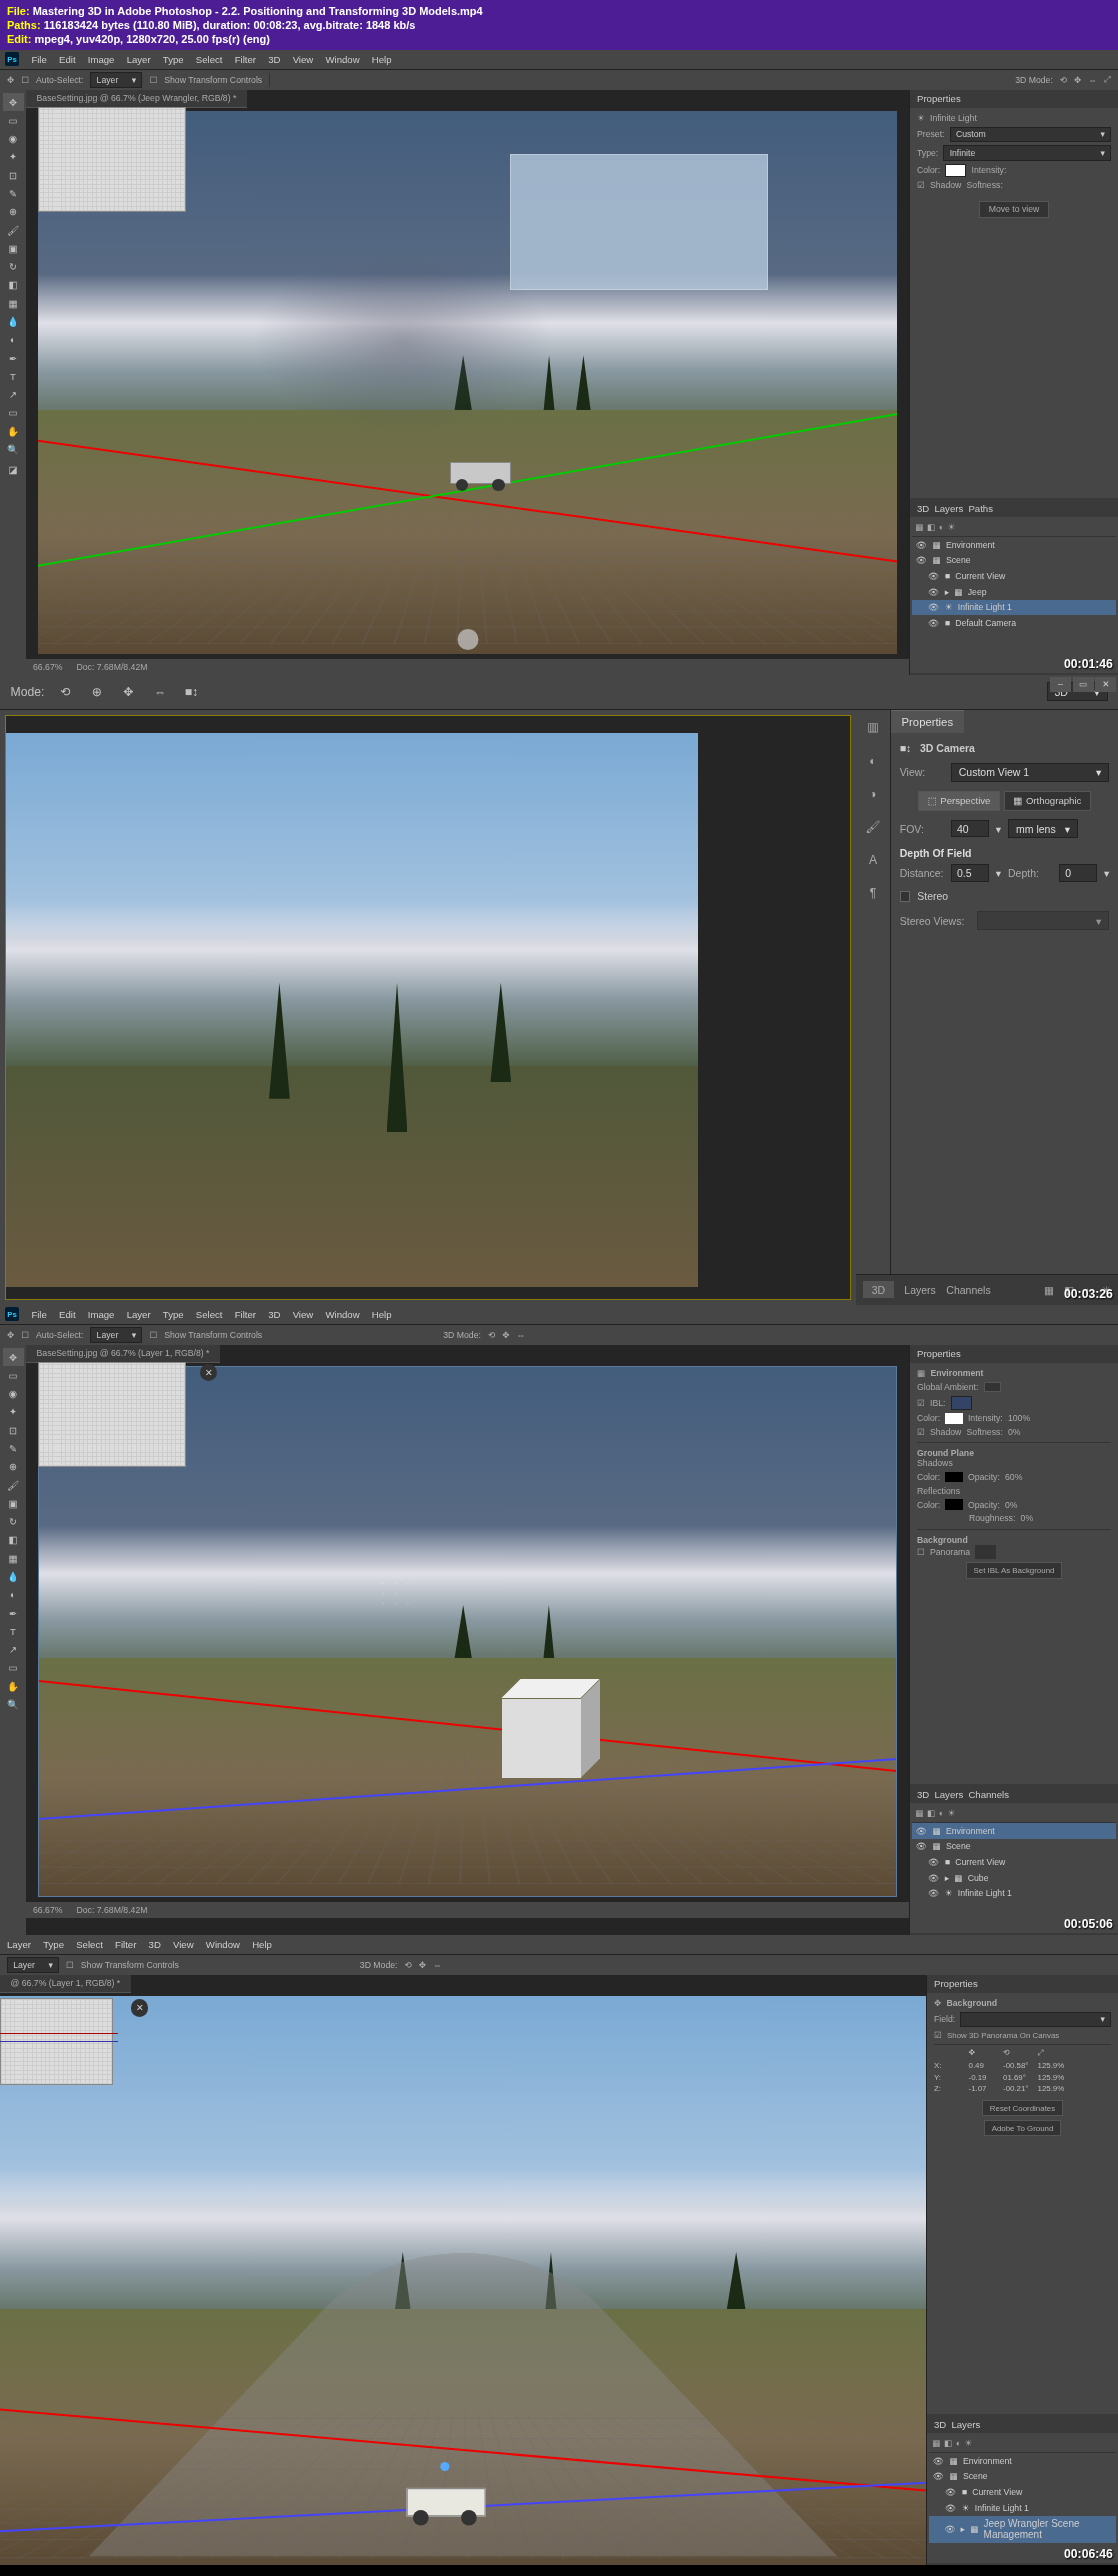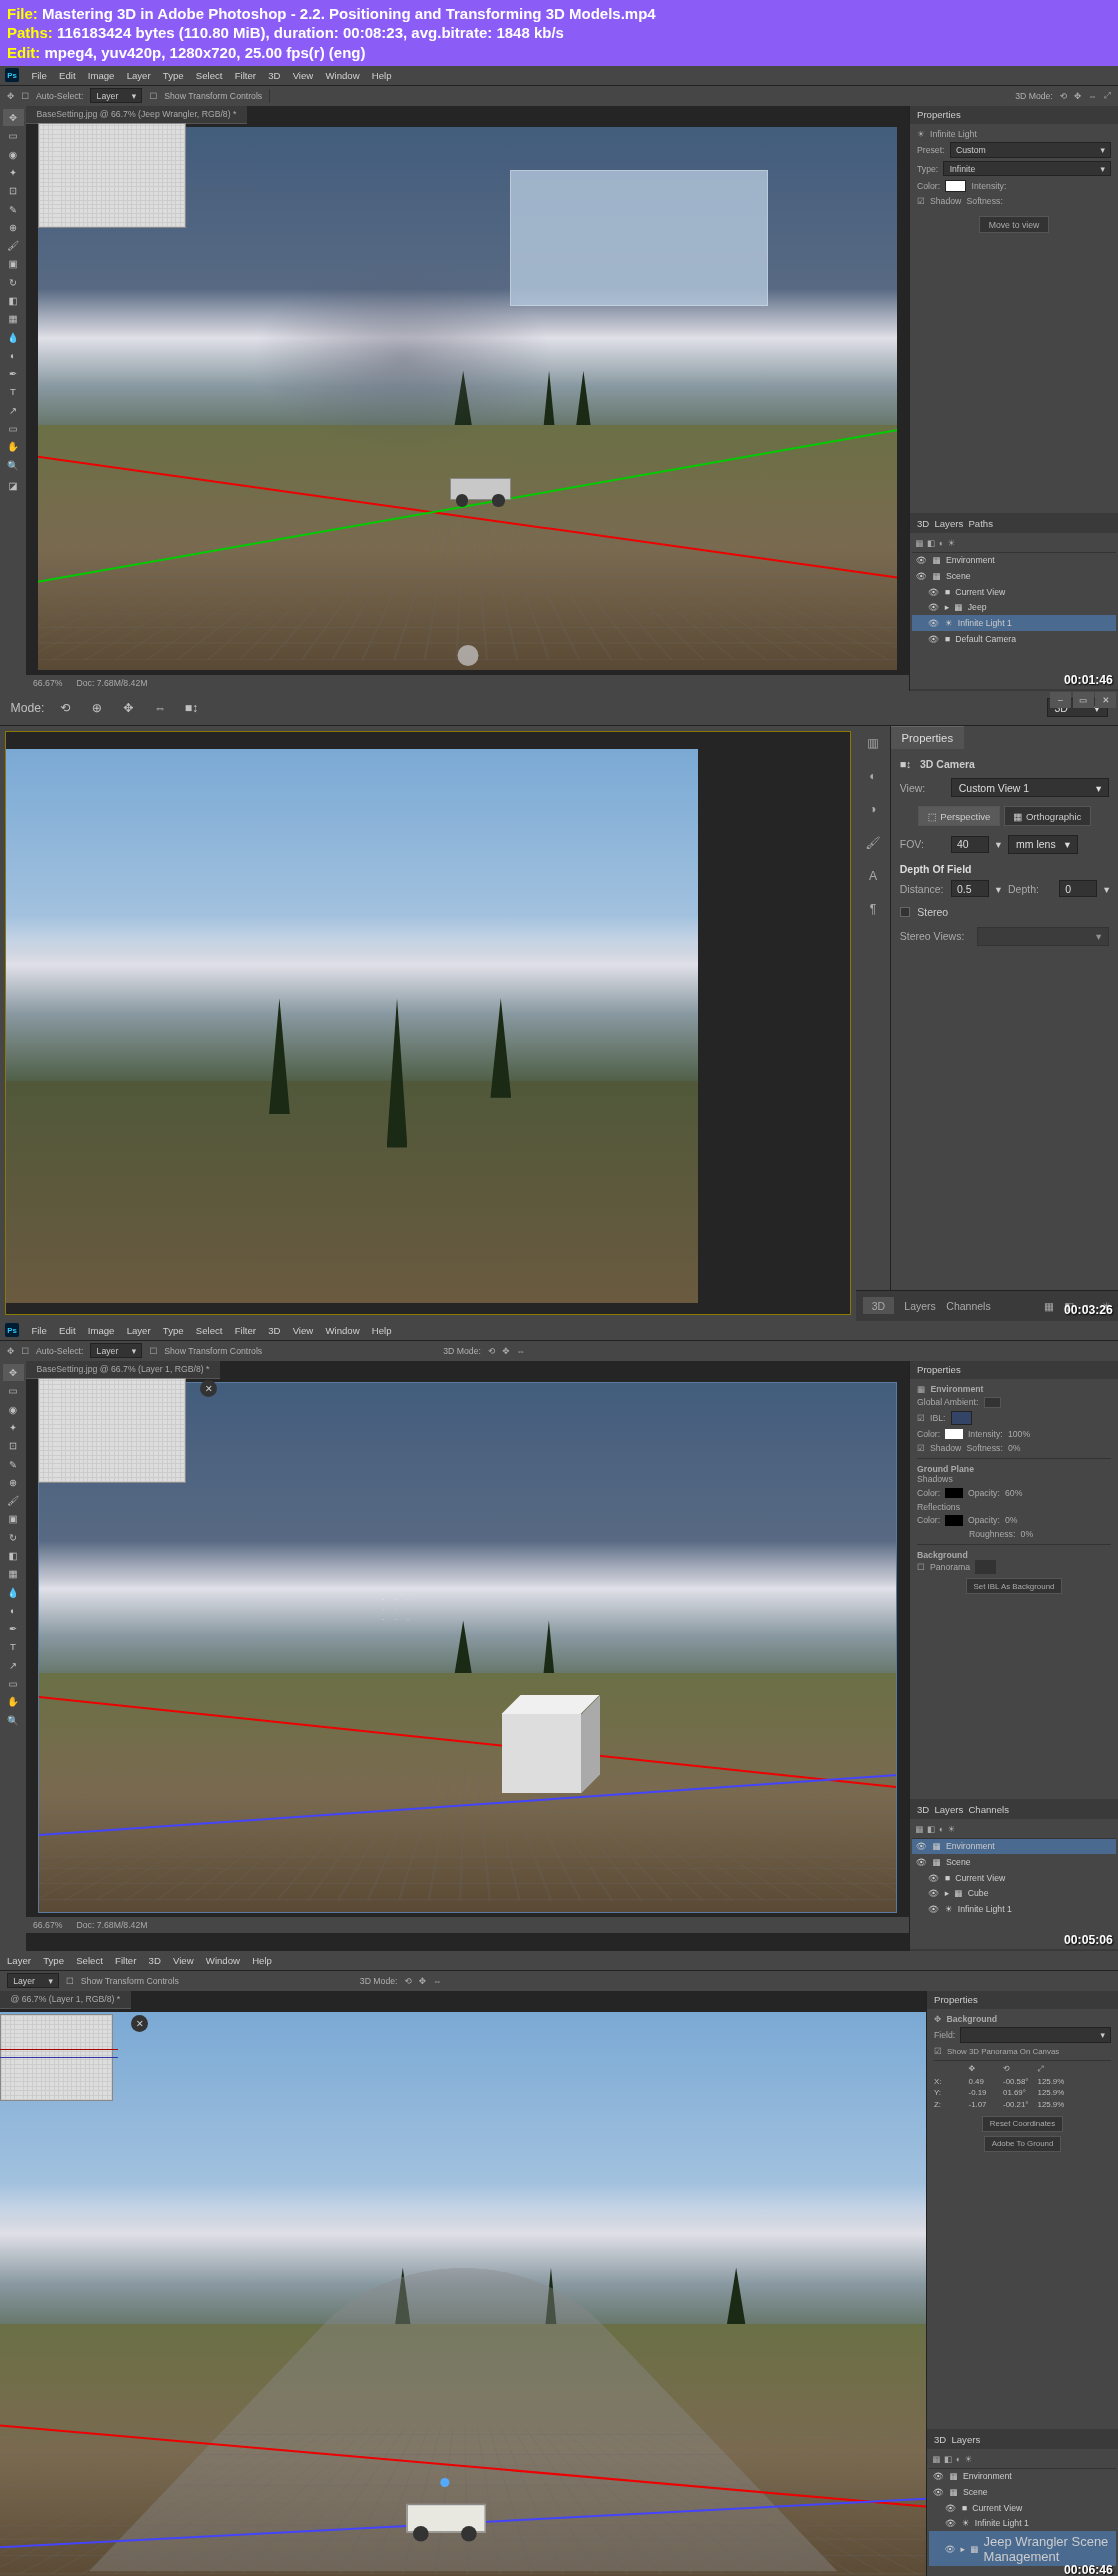--- a/index.html
+++ b/index.html
@@ -1,19 +1,19 @@
 <!DOCTYPE html>
 <html style="font-size:14px"><head>
 <meta charset="utf-8">
 <style>
 * { margin: 0; padding: 0; box-sizing: border-box; font-family: Arial, sans-serif; }
 body { background: #000; width: 1118px; }
 
 
-.file-info { background: #8b5cf6; color: #fff; padding: 3.5px 7px; font-size: 15px; font-weight: bold; line-height: 1.3; }
+.file-info { background: #4c1d95; color: #fff; padding: 3.5px 7px; font-size: 11px; font-weight: bold; line-height: 1.3; }
 .file-info .yellow { color: #ffff00; }
 
 
 .frame { position: relative; background: #323232; width: 100%; }
 .frame1 { height: 625px; }
 .frame2 { height: 630px; }
 .frame3 { height: 630px; }
 .frame4 { height: 630px; }
 
 .timestamp { position: absolute; bottom: 3.5px; right: 5.2px; color: #fff; font-size: 12.2px; font-weight: bold; text-shadow: 0.9px 0.9px 1.7px #000; z-index: 100; }
@@ -741,21 +741,21 @@
             </div>
           <div class="layer-item" style="padding-left:15.7px">
               <span class="layer-eye">👁</span>
               <span>☀</span>
               <span>Infinite Light 1</span>
             </div>
           <div class="layer-item selected" style="padding-left:15.7px">
               <span class="layer-eye">👁</span>
               <span>▸</span>
               <span>▦</span>
-              <span style="font-size:13px">Jeep Wrangler Scene Management</span>
+              <span style="font-size:10px">Jeep Wrangler Scene Management</span>
             </div>
         </div>
       </div>
     </div>
   </div>
   <div class="timestamp">00:06:46</div>
 </div>
 
 
 </body></html>

